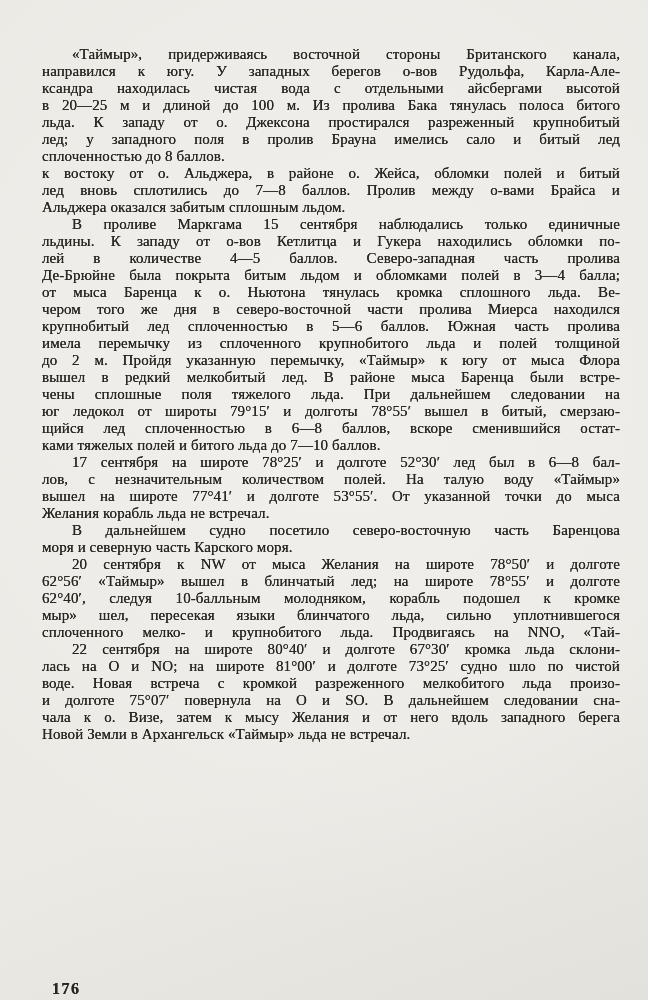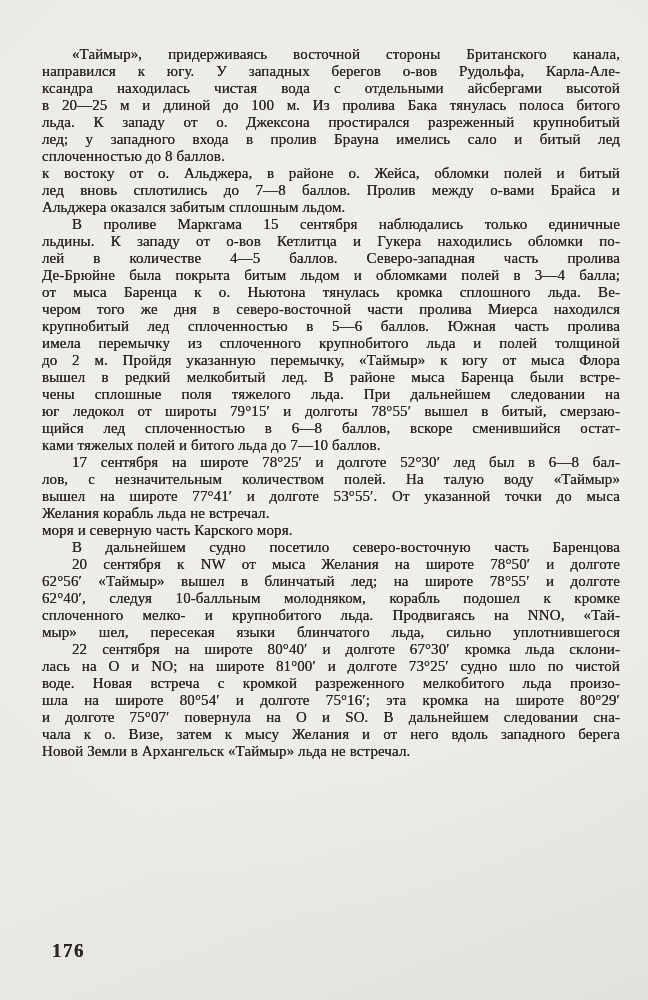--- a/index.html
+++ b/index.html
@@ -35,40 +35,40 @@
   .line{
     white-space:normal;
     text-align:justify;
     text-align-last:justify;
     letter-spacing:0.1px;
   }
   .line.first{padding-left:30px;}
   .line.last{text-align-last:left;}
   .page-number{
     position:absolute;
-    left:52px;top:940px;
+    left:52px;top:980px;
     color:var(--ink);
-    font-size:19px;
+    font-size:16px;
     font-weight:bold;
     letter-spacing:1.5px;
     text-shadow:0 0 0.4px currentColor;
   }
 </style>
 </head>
 <body>
 
 <div class="page">
   <div class="text-block">
       <div class="para">
         <div class="line first">«Таймыр», придерживаясь восточной стороны Британского канала,</div>
         <div class="line">направился к югу. У западных берегов о-вов Рудольфа, Карла-Але-</div>
         <div class="line">ксандра находилась чистая вода с отдельными айсбергами высотой</div>
         <div class="line">в 20—25 м и длиной до 100 м. Из пролива Бака тянулась полоса битого</div>
         <div class="line">льда. К западу от о. Джексона простирался разреженный крупнобитый</div>
-        <div class="line">лед; у западного входа в пролив Брауна имелись сало и битый лед</div>
+        <div class="line">лед; у западного поля в пролив Брауна имелись сало и битый лед</div>
         <div class="line last">сплоченностью до 8 баллов.</div>
       </div>
       <div class="para">
         <div class="line">к востоку от о. Альджера, в районе о. Жейса, обломки полей и битый</div>
         <div class="line">лед вновь сплотились до 7—8 баллов. Пролив между о-вами Брайса и</div>
         <div class="line last">Альджера оказался забитым сплошным льдом.</div>
       </div>
       <div class="para">
         <div class="line first">В проливе Маркгама 15 сентября наблюдались только единичные</div>
         <div class="line">льдины. К западу от о-вов Кетлитца и Гукера находились обломки по-</div>
@@ -85,34 +85,33 @@
         <div class="line">щийся лед сплоченностью в 6—8 баллов, вскоре сменившийся остат-</div>
         <div class="line last">ками тяжелых полей и битого льда до 7—10 баллов.</div>
       </div>
       <div class="para">
         <div class="line first">17 сентября на широте 78°25′ и долготе 52°30′ лед был в 6—8 бал-</div>
         <div class="line">лов, с незначительным количеством полей. На талую воду «Таймыр»</div>
         <div class="line">вышел на широте 77°41′ и долготе 53°55′. От указанной точки до мыса</div>
         <div class="line last">Желания корабль льда не встречал.</div>
       </div>
       <div class="para">
+        <div class="line first">В дальнейшем судно посетило северо-восточную часть Баренцова</div>
         <div class="line last">моря и северную часть Карского моря.</div>
-        <div class="line first">В дальнейшем судно посетило северо-восточную часть Баренцова</div>
       </div>
       <div class="para">
         <div class="line first">20 сентября к NW от мыса Желания на широте 78°50′ и долготе</div>
         <div class="line">62°56′ «Таймыр» вышел в блинчатый лед; на широте 78°55′ и долготе</div>
         <div class="line">62°40′, следуя 10-балльным молодняком, корабль подошел к кромке</div>
+        <div class="line">мыр» шел, пересекая языки блинчатого льда, сильно уплотнившегося</div>
         <div class="line">сплоченного мелко- и крупнобитого льда. Продвигаясь на NNO, «Тай-</div>
-        <div class="line">мыр» шел, пересекая языки блинчатого льда, сильно уплотнившегося</div>
       </div>
       <div class="para">
         <div class="line first">22 сентября на широте 80°40′ и долготе 67°30′ кромка льда склони-</div>
         <div class="line">лась на O и NO; на широте 81°00′ и долготе 73°25′ судно шло по чистой</div>
         <div class="line">воде. Новая встреча с кромкой разреженного мелкобитого льда произо-</div>
-        <div class="line">шла на широте 80°54′ и долготе 75°16′; эта кромка на широте 80°29′</div>
         <div class="line">и долготе 75°07′ повернула на O и SO. В дальнейшем следовании сна-</div>
         <div class="line">чала к о. Визе, затем к мысу Желания и от него вдоль западного берега</div>
         <div class="line last">Новой Земли в Архангельск «Таймыр» льда не встречал.</div>
       </div>
     </div>
   <div class="page-number">176</div>
 </div>
 
 </body></html>

